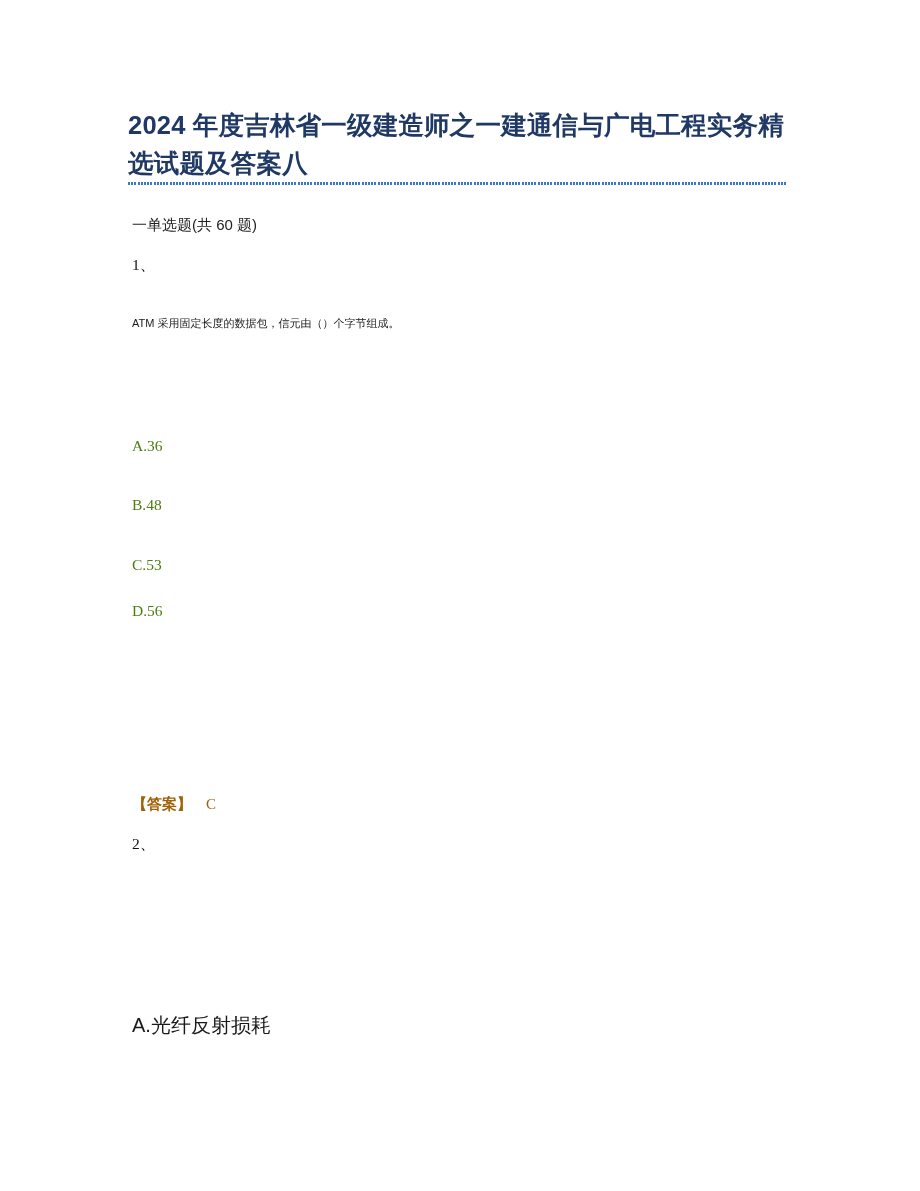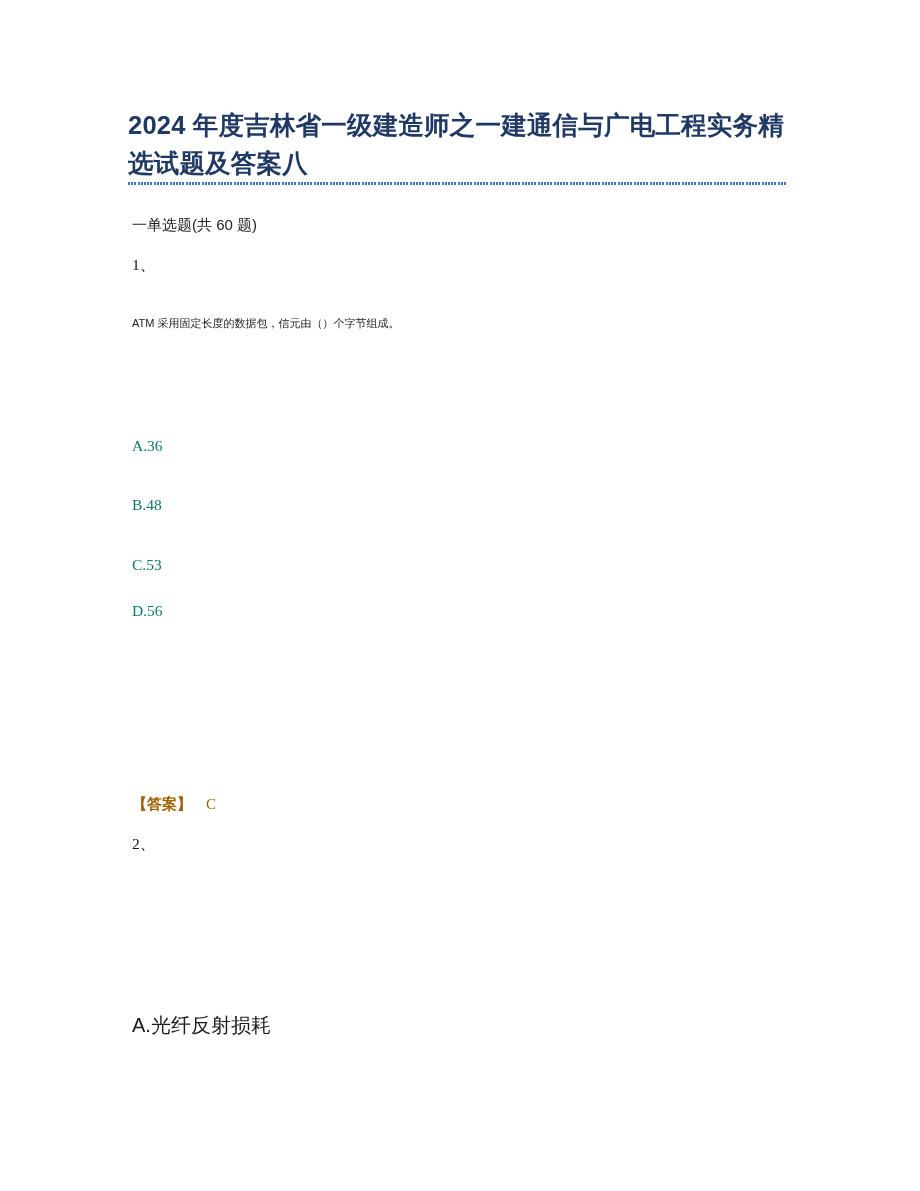--- a/index.html
+++ b/index.html
@@ -77,21 +77,21 @@
 
   .q-stem {
     font-family: "Liberation Sans", "DejaVu Sans", sans-serif;
     font-size: 11px;
     color: #1a1a1a;
   }
 
   .q-option {
     font-family: "Liberation Serif", "DejaVu Serif", serif;
     font-size: 15.5px;
-    color: #0f766e;
+    color: #4d7c0f;
   }
 
   .q-option-cn {
     font-family: "Liberation Sans", "DejaVu Sans", sans-serif;
     font-size: 20px;
     color: #1a1a1a;
   }
 
   .answer-line {
     font-family: "Liberation Sans", "DejaVu Sans", sans-serif;

